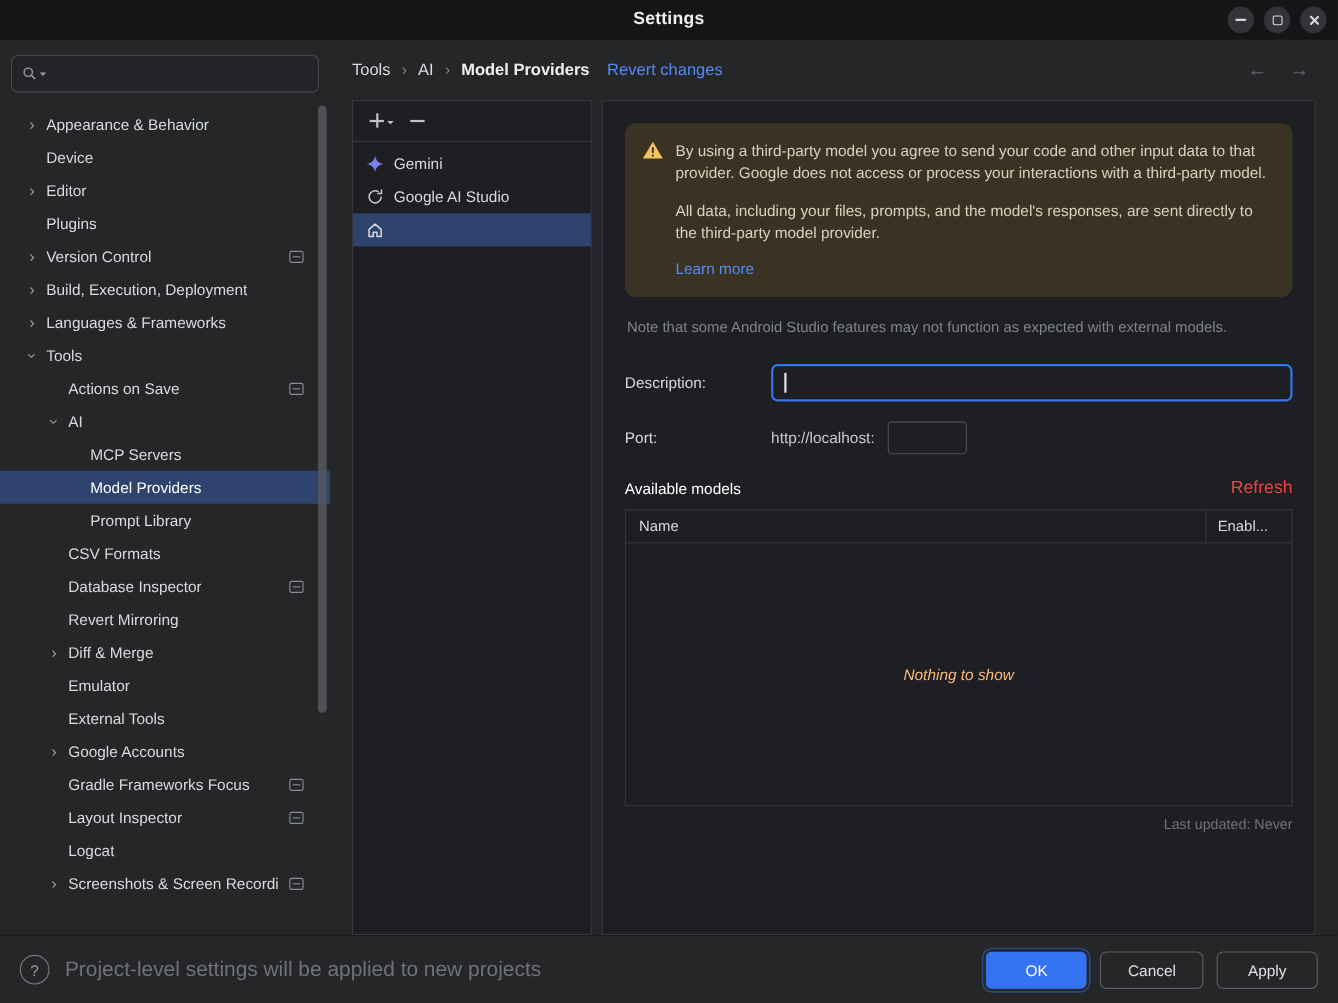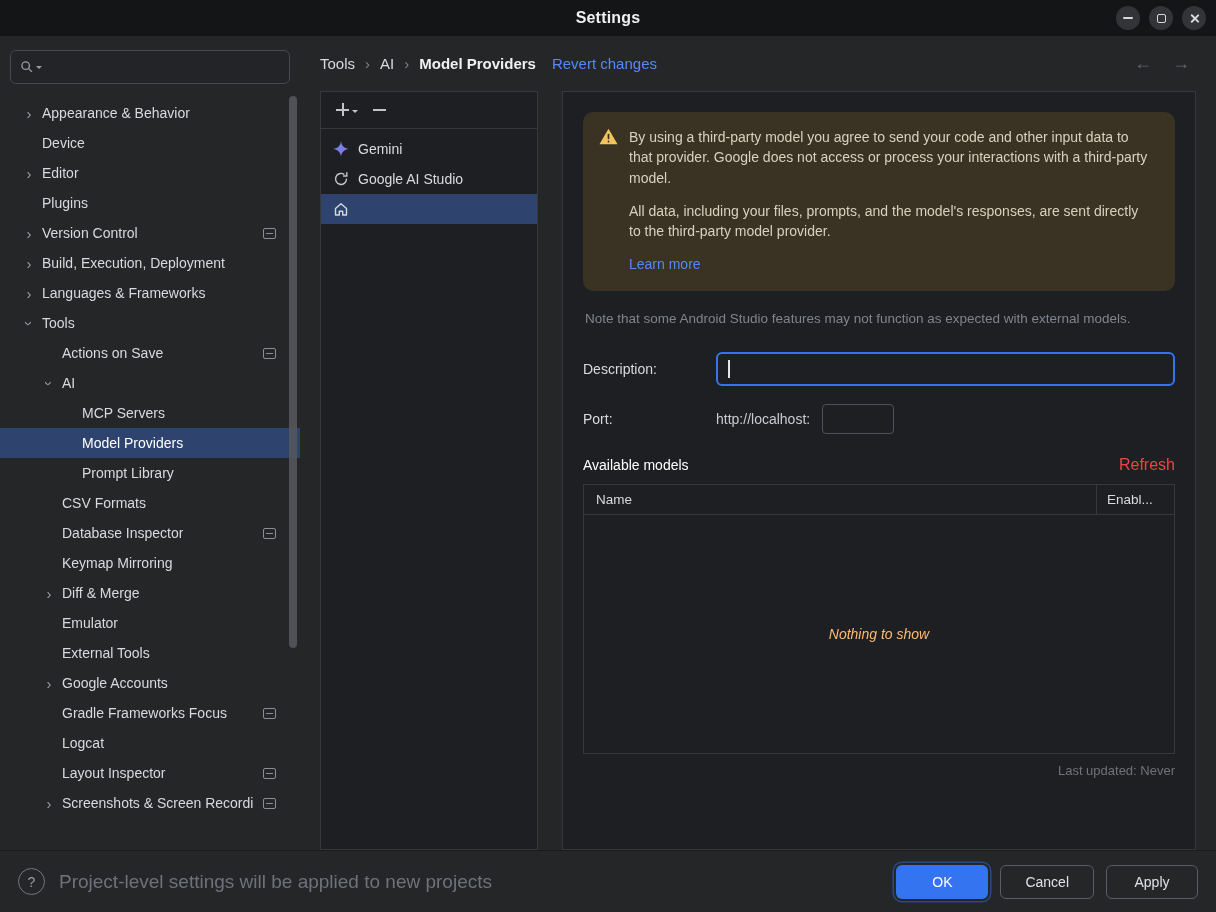--- a/index.html
+++ b/index.html
@@ -49,21 +49,21 @@
   
   .content{flex:1;display:flex;flex-direction:column;padding:14px 20px 0 20px;min-width:0;}
   .breadcrumb-row{display:flex;align-items:center;height:32px;margin-bottom:14px;font-size:15px;}
   .crumb{color:#d8dade;cursor:pointer;}
   .crumb.current{color:#eef0f2;font-weight:600;}
   .crumb-sep{color:#7f838b;margin:0 10px;font-size:15px;}
   .revert-link{color:var(--link);margin-left:16px;cursor:pointer;}
   .nav-arrows{margin-left:auto;display:flex;gap:20px;margin-right:6px;}
   .nav-arrow{color:#64676d;font-size:18px;line-height:1;cursor:default;}
 
-  .panels{display:flex;gap:24px;height:900px;}
+  .panels{display:flex;gap:9px;height:900px;}
 
   
   .provider-panel{width:218px;flex:none;background:var(--panel);border:1px solid var(--border);display:flex;flex-direction:column;}
   .provider-toolbar{height:37px;border-bottom:1px solid var(--border);display:flex;align-items:center;padding:0 14px;gap:22px;}
   .tb-btn{position:relative;width:15px;height:15px;cursor:pointer;}
   .tb-btn .h{position:absolute;left:1px;right:1px;top:7px;height:1.6px;background:#c2c4c9;}
   .tb-btn.plus .v{position:absolute;top:1px;bottom:1px;left:7px;width:1.6px;background:#c2c4c9;}
   .tb-btn.plus::after{content:"";position:absolute;right:-8px;bottom:1px;border:3px solid transparent;border-top-color:#c2c4c9;}
   .provider-list{list-style:none;padding-top:5px;}
   .provider-row{height:30px;display:flex;align-items:center;gap:9px;padding:0 12px;font-size:14px;color:#d8dade;cursor:pointer;}
@@ -198,21 +198,21 @@
             <span class="chevron"></span>
             <span class="tree-label">CSV Formats</span>
           </div>
           <div class="tree-row" style="padding-left: 36px;">
             <span class="chevron"></span>
             <span class="tree-label">Database Inspector</span>
             <span class="badge-box"></span>
           </div>
           <div class="tree-row" style="padding-left: 36px;">
             <span class="chevron"></span>
-            <span class="tree-label">Keymap Mirroring</span>
+            <span class="tree-label">Revert Mirroring</span>
           </div>
           <div class="tree-row" style="padding-left: 36px;">
             <span class="chevron">›</span>
             <span class="tree-label">Diff &amp; Merge</span>
           </div>
           <div class="tree-row" style="padding-left: 36px;">
             <span class="chevron"></span>
             <span class="tree-label">Emulator</span>
           </div>
           <div class="tree-row" style="padding-left: 36px;">
@@ -223,26 +223,26 @@
             <span class="chevron">›</span>
             <span class="tree-label">Google Accounts</span>
           </div>
           <div class="tree-row" style="padding-left: 36px;">
             <span class="chevron"></span>
             <span class="tree-label">Gradle Frameworks Focus</span>
             <span class="badge-box"></span>
           </div>
           <div class="tree-row" style="padding-left: 36px;">
             <span class="chevron"></span>
+            <span class="tree-label">Layout Inspector</span>
+            <span class="badge-box"></span>
+          </div>
+          <div class="tree-row" style="padding-left: 36px;">
+            <span class="chevron"></span>
             <span class="tree-label">Logcat</span>
-          </div>
-          <div class="tree-row" style="padding-left: 36px;">
-            <span class="chevron"></span>
-            <span class="tree-label">Layout Inspector</span>
-            <span class="badge-box"></span>
           </div>
           <div class="tree-row" style="padding-left: 36px;">
             <span class="chevron">›</span>
             <span class="tree-label">Screenshots &amp; Screen Recordi</span>
             <span class="badge-box"></span>
           </div>
         </div>
       <div class="side-scrollbar"></div>
     </aside>
 

